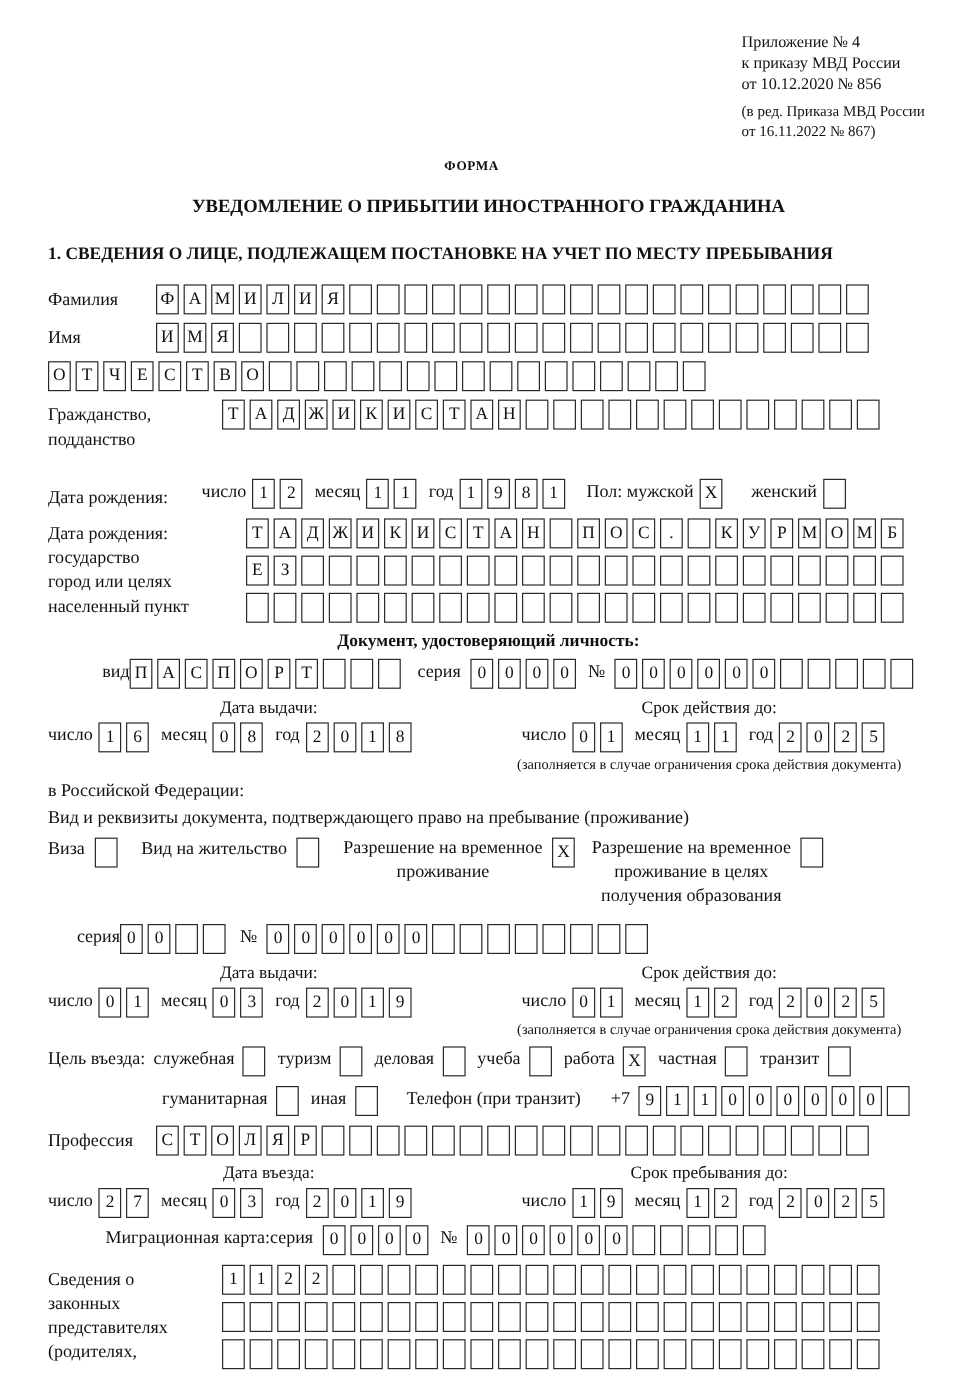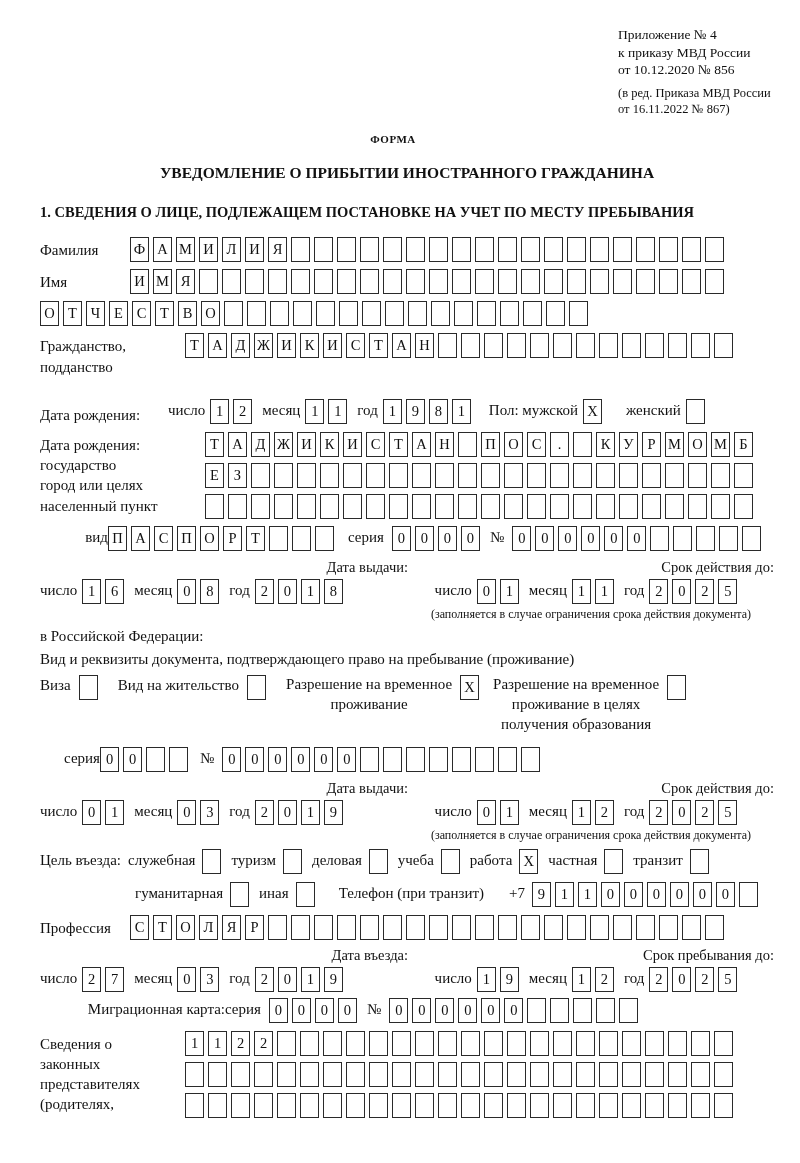--- a/index.html
+++ b/index.html
@@ -41,21 +41,21 @@
 
   .dochead { text-align:center; font-weight:bold; font-size:14.5px; margin:4px 0 6px 0; }
 
   .vidrow { display:flex; align-items:flex-start; margin-bottom:8px;text-align:right; }
   .vidrow .t { padding-top:3px; }
 
   
   .datecols { display:flex; margin-bottom:6px; }
   .dcol-l { width:368px; flex:0 0 auto; }
   .dcol-r { flex:1 1 auto; }
-  .dhead { text-align:right; font-size:14.5px; margin-bottom:3px; }
+  .dhead { text-align:center; font-size:14.5px; margin-bottom:3px; }
   .dgrp { display:flex; align-items:flex-start; }
   .dgrp .t { padding:3px 5px 0 0; }
   .dgrp .boxes { margin-right:10px; }
   .dnote { font-size:12px; text-align:center; margin-top:3px; }
 
   .plain { margin-bottom:4px; }
 
   .permitrow { display:flex; align-items:flex-start; margin:6px 0 12px 0; }
   .permitrow .t { padding-top:3px; }
   .permitrow .ml { text-align:center; line-height:1.35; }
@@ -326,20 +326,21 @@
           <span class="cell"></span>
           <span class="cell"></span>
           <span class="cell"></span>
           <span class="cell"></span>
           <span class="cell"></span>
           <span class="cell"></span>
         </div>
     </div>
   </div>
 
+  <div class="dochead">Документ, удостоверяющий личность:</div>
 
   <div class="vidrow">
     <span class="t" style="width:68px;">вид</span>
     <span class="boxes">
         <span class="cell">П</span>
         <span class="cell">А</span>
         <span class="cell">С</span>
         <span class="cell">П</span>
         <span class="cell">О</span>
         <span class="cell">Р</span>

